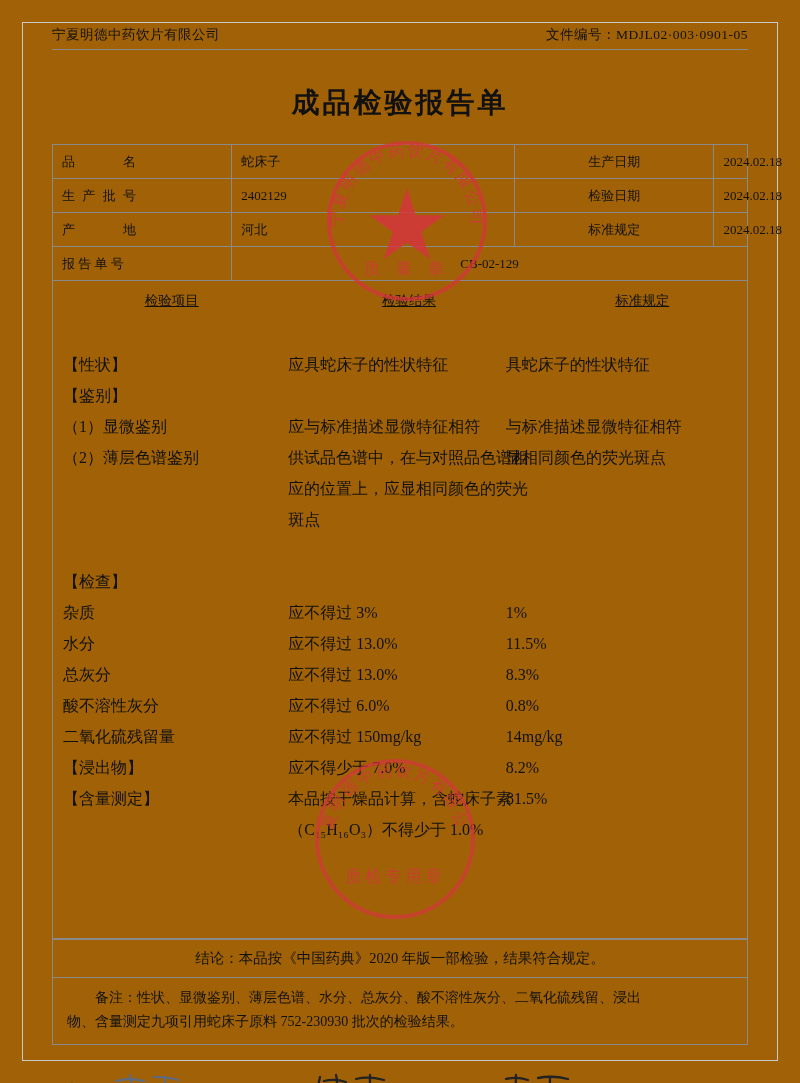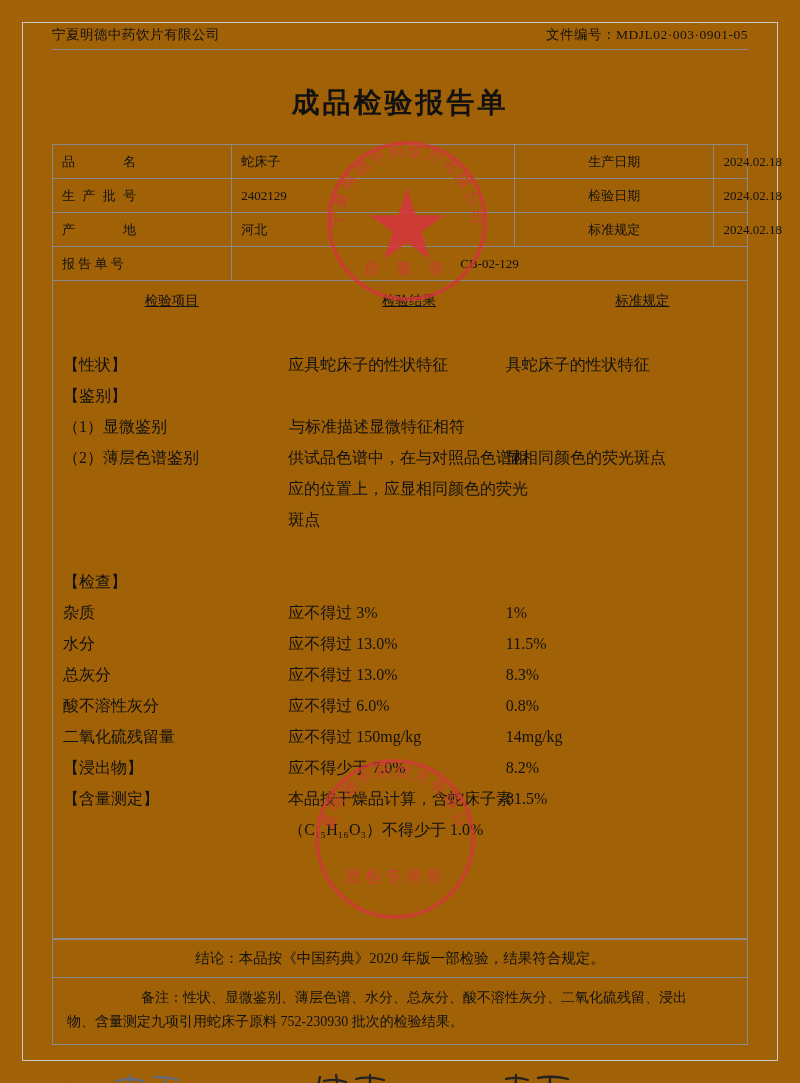--- a/index.html
+++ b/index.html
@@ -135,21 +135,21 @@
   .remark {
     border-left: 1px solid #8a8a8a;
     border-right: 1px solid #8a8a8a;
     border-bottom: 1px solid #8a8a8a;
     width: 696px;
     box-sizing: border-box;
     font-size: 14px;
     padding: 8px 14px 10px 14px;
     line-height: 1.7;
   }
-  .remark .indent { padding-left: 28px; text-align: center; }
+  .remark .indent { padding-left: 28px; }
   .signs {
     display: flex;
     margin-top: 24px;
     font-size: 13.5px;
     align-items: flex-start;
   }
   .sign-group {
     display: flex;
     align-items: flex-start;
   }
@@ -226,20 +226,21 @@
             <div class="cell c2 line">应具蛇床子的性状特征</div>
             <div class="cell c3 line">具蛇床子的性状特征</div>
           </div>
           <div class="cells">
             <div class="cell c1 line">【鉴别】</div>
             <div class="cell c2 line">&nbsp;</div>
             <div class="cell c3 line">&nbsp;</div>
           </div>
           <div class="cells">
             <div class="cell c1 line">（1）显微鉴别</div>
+            <div class="cell c2 line">应与标准描述显微特征相符</div>
             <div class="cell c3 line">与标准描述显微特征相符</div>
           </div>
           <div class="cells">
             <div class="cell c1 line">（2）薄层色谱鉴别</div>
             <div class="cell c2 line">供试品色谱中，在与对照品色谱相</div>
             <div class="cell c3 line">显相同颜色的荧光斑点</div>
           </div>
           <div class="cells">
             <div class="cell c1 line">&nbsp;</div>
             <div class="cell c2 line">应的位置上，应显相同颜色的荧光</div>

